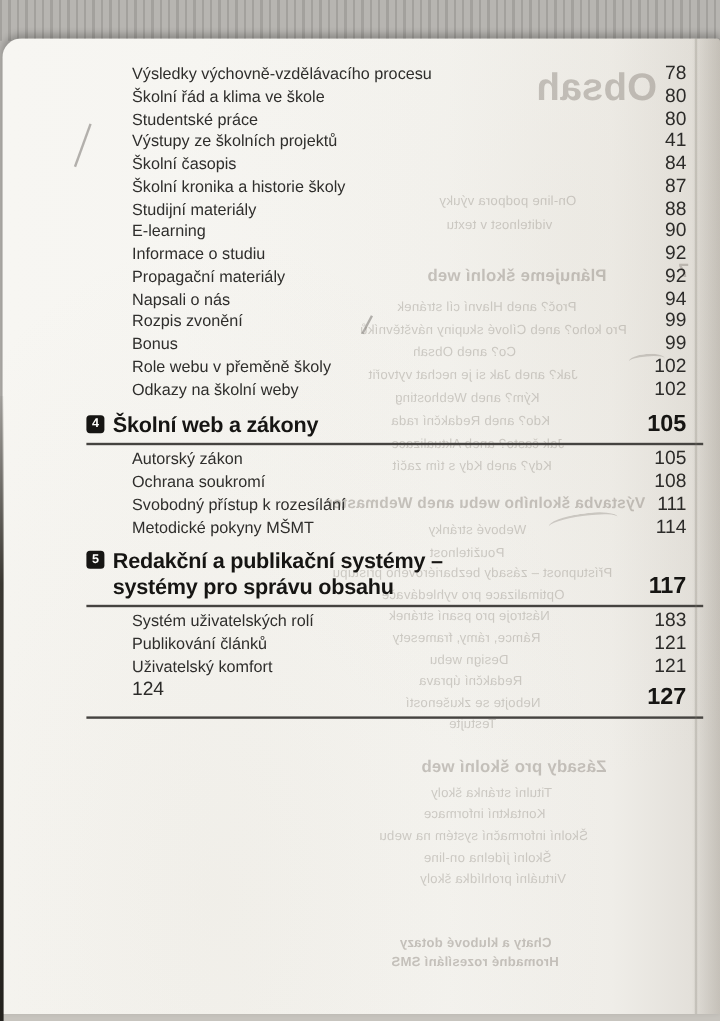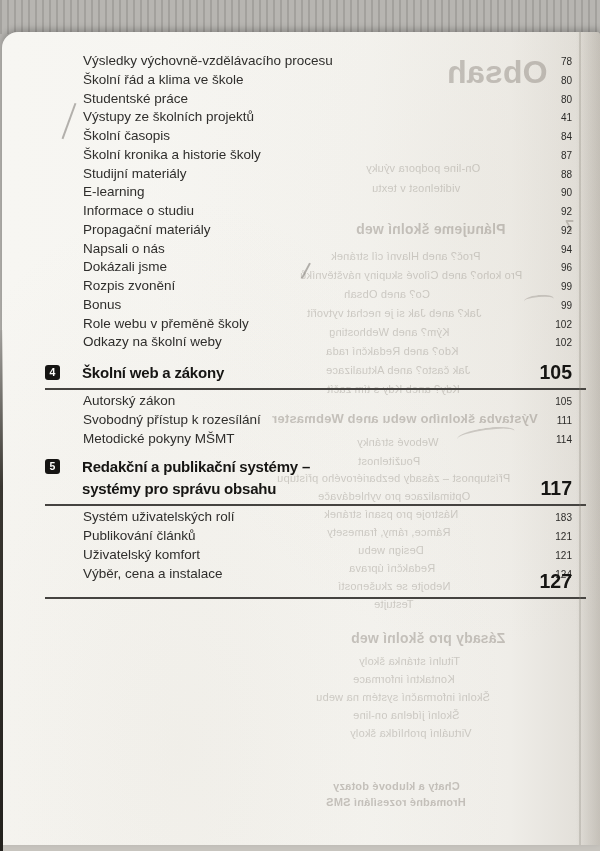--- a/index.html
+++ b/index.html
@@ -34,27 +34,27 @@
 
   
   .ghost{position:absolute;inset:0;z-index:2;pointer-events:none;filter:blur(0.6px);}
   .ghost .g{
     position:absolute;white-space:nowrap;transform:scaleX(-1);
     color:rgba(128,122,113,0.34);letter-spacing:0.2px;
   }
   .ghost .g.b{font-weight:bold;color:rgba(120,114,105,0.38);}
 
   
-  #toc{position:absolute;left:45px;right:28px;top:53px;z-index:3;color:#2f2e2c;}
+  #toc{position:absolute;left:72px;right:28px;top:53px;z-index:3;color:#2f2e2c;}
   .row{display:flex;justify-content:space-between;align-items:baseline;
        height:18.75px;padding-left:38px;font-size:13.5px;}
-  .row .pg{font-size:10px;color:#2c2b29;}
+  .row .pg{font-size:16px;color:#2c2b29;}
   .chapter{position:relative;padding:0 0 4px 22px;border-bottom:2px solid #454340;
            margin-right:-14px;color:#161513;}
-  .chapter .ttl{font-size:15px;font-weight:bold;line-height:22px;letter-spacing:-0.2px;margin-left:15px;}
+  .chapter .ttl{font-size:18px;font-weight:bold;line-height:22px;letter-spacing:-0.2px;}
   .chapter .num{
     position:absolute;left:0;top:3px;width:15px;height:15px;border-radius:3px;
     background:#161513;color:#fdfdfb;font-size:10.5px;font-weight:bold;
     line-height:15px;text-align:center;
   }
   .chapter .pg{position:absolute;right:14px;bottom:4px;font-size:19.5px;font-weight:bold;}
   .mt4{margin-top:3px;} .mtC4{margin-top:9px;} .mtC5{margin-top:7px;} .mtIdx{margin-top:9px;}
 
   
   .marks{position:absolute;inset:0;z-index:4;pointer-events:none;}
@@ -150,24 +150,20 @@
     </div>
     <div class="row">
       <span>Propagační materiály</span>
       <span class="pg">92</span>
     </div>
     <div class="row">
       <span>Napsali o nás</span>
       <span class="pg">94</span>
     </div>
     <div class="row">
-      <span>Dokázali jsme</span>
-      <span class="pg">96</span>
-    </div>
-    <div class="row">
       <span>Rozpis zvonění</span>
       <span class="pg">99</span>
     </div>
     <div class="row">
       <span>Bonus</span>
       <span class="pg">99</span>
     </div>
     <div class="row">
       <span>Role webu v přeměně školy</span>
       <span class="pg">102</span>
@@ -178,20 +174,24 @@
     </div>
     <div class="chapter mtC4">
       <span class="num">4</span>
       <div class="ttl">Školní web a zákony</div>
       <span class="pg">105</span>
     </div>
     <div class="mt4">
       <div class="row">
         <span>Autorský zákon</span>
         <span class="pg">105</span>
+      </div>
+      <div class="row">
+        <span>Ochrana soukromí</span>
+        <span class="pg">108</span>
       </div>
       <div class="row">
         <span>Svobodný přístup k rozesílání</span>
         <span class="pg">111</span>
       </div>
       <div class="row">
         <span>Metodické pokyny MŠMT</span>
         <span class="pg">114</span>
       </div>
     </div>
@@ -208,21 +208,20 @@
       </div>
       <div class="row">
         <span>Publikování článků</span>
         <span class="pg">121</span>
       </div>
       <div class="row">
         <span>Uživatelský komfort</span>
         <span class="pg">121</span>
       </div>
       <div class="row">
-        <span>Výběr, cena a instalace</span>
         <span class="pg">124</span>
       </div>
     </div>
     <div class="chapter noband mtIdx">
       <span class="pg">127</span>
     </div>
   </div>
 
 <div class="left-edge"></div>
 <div class="right-crease"></div>

